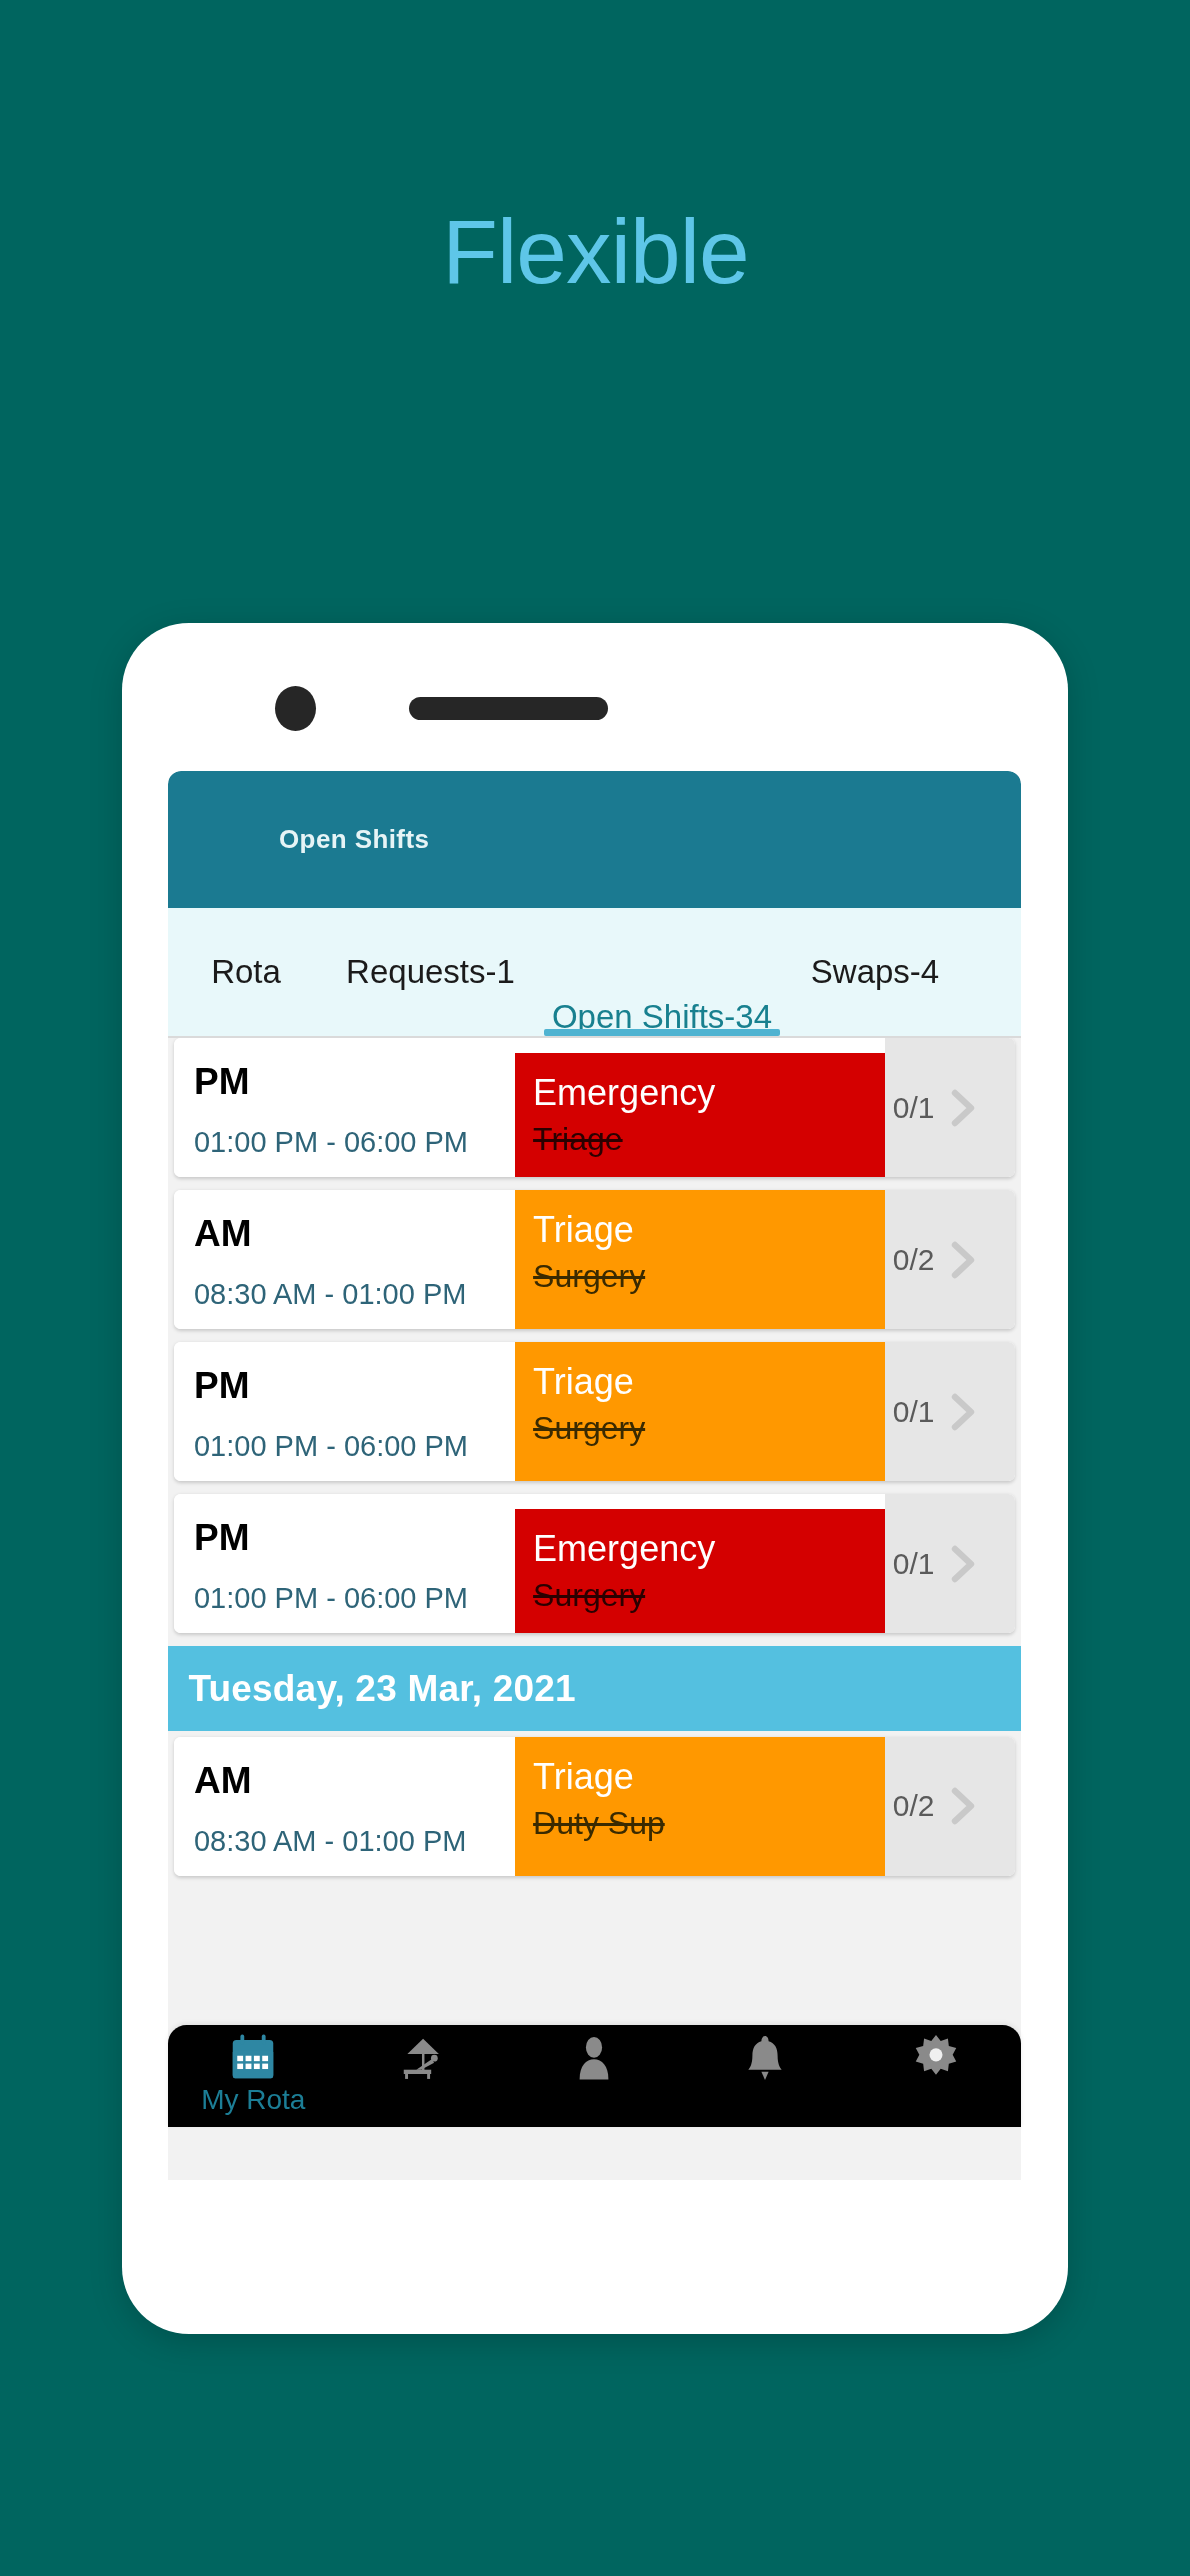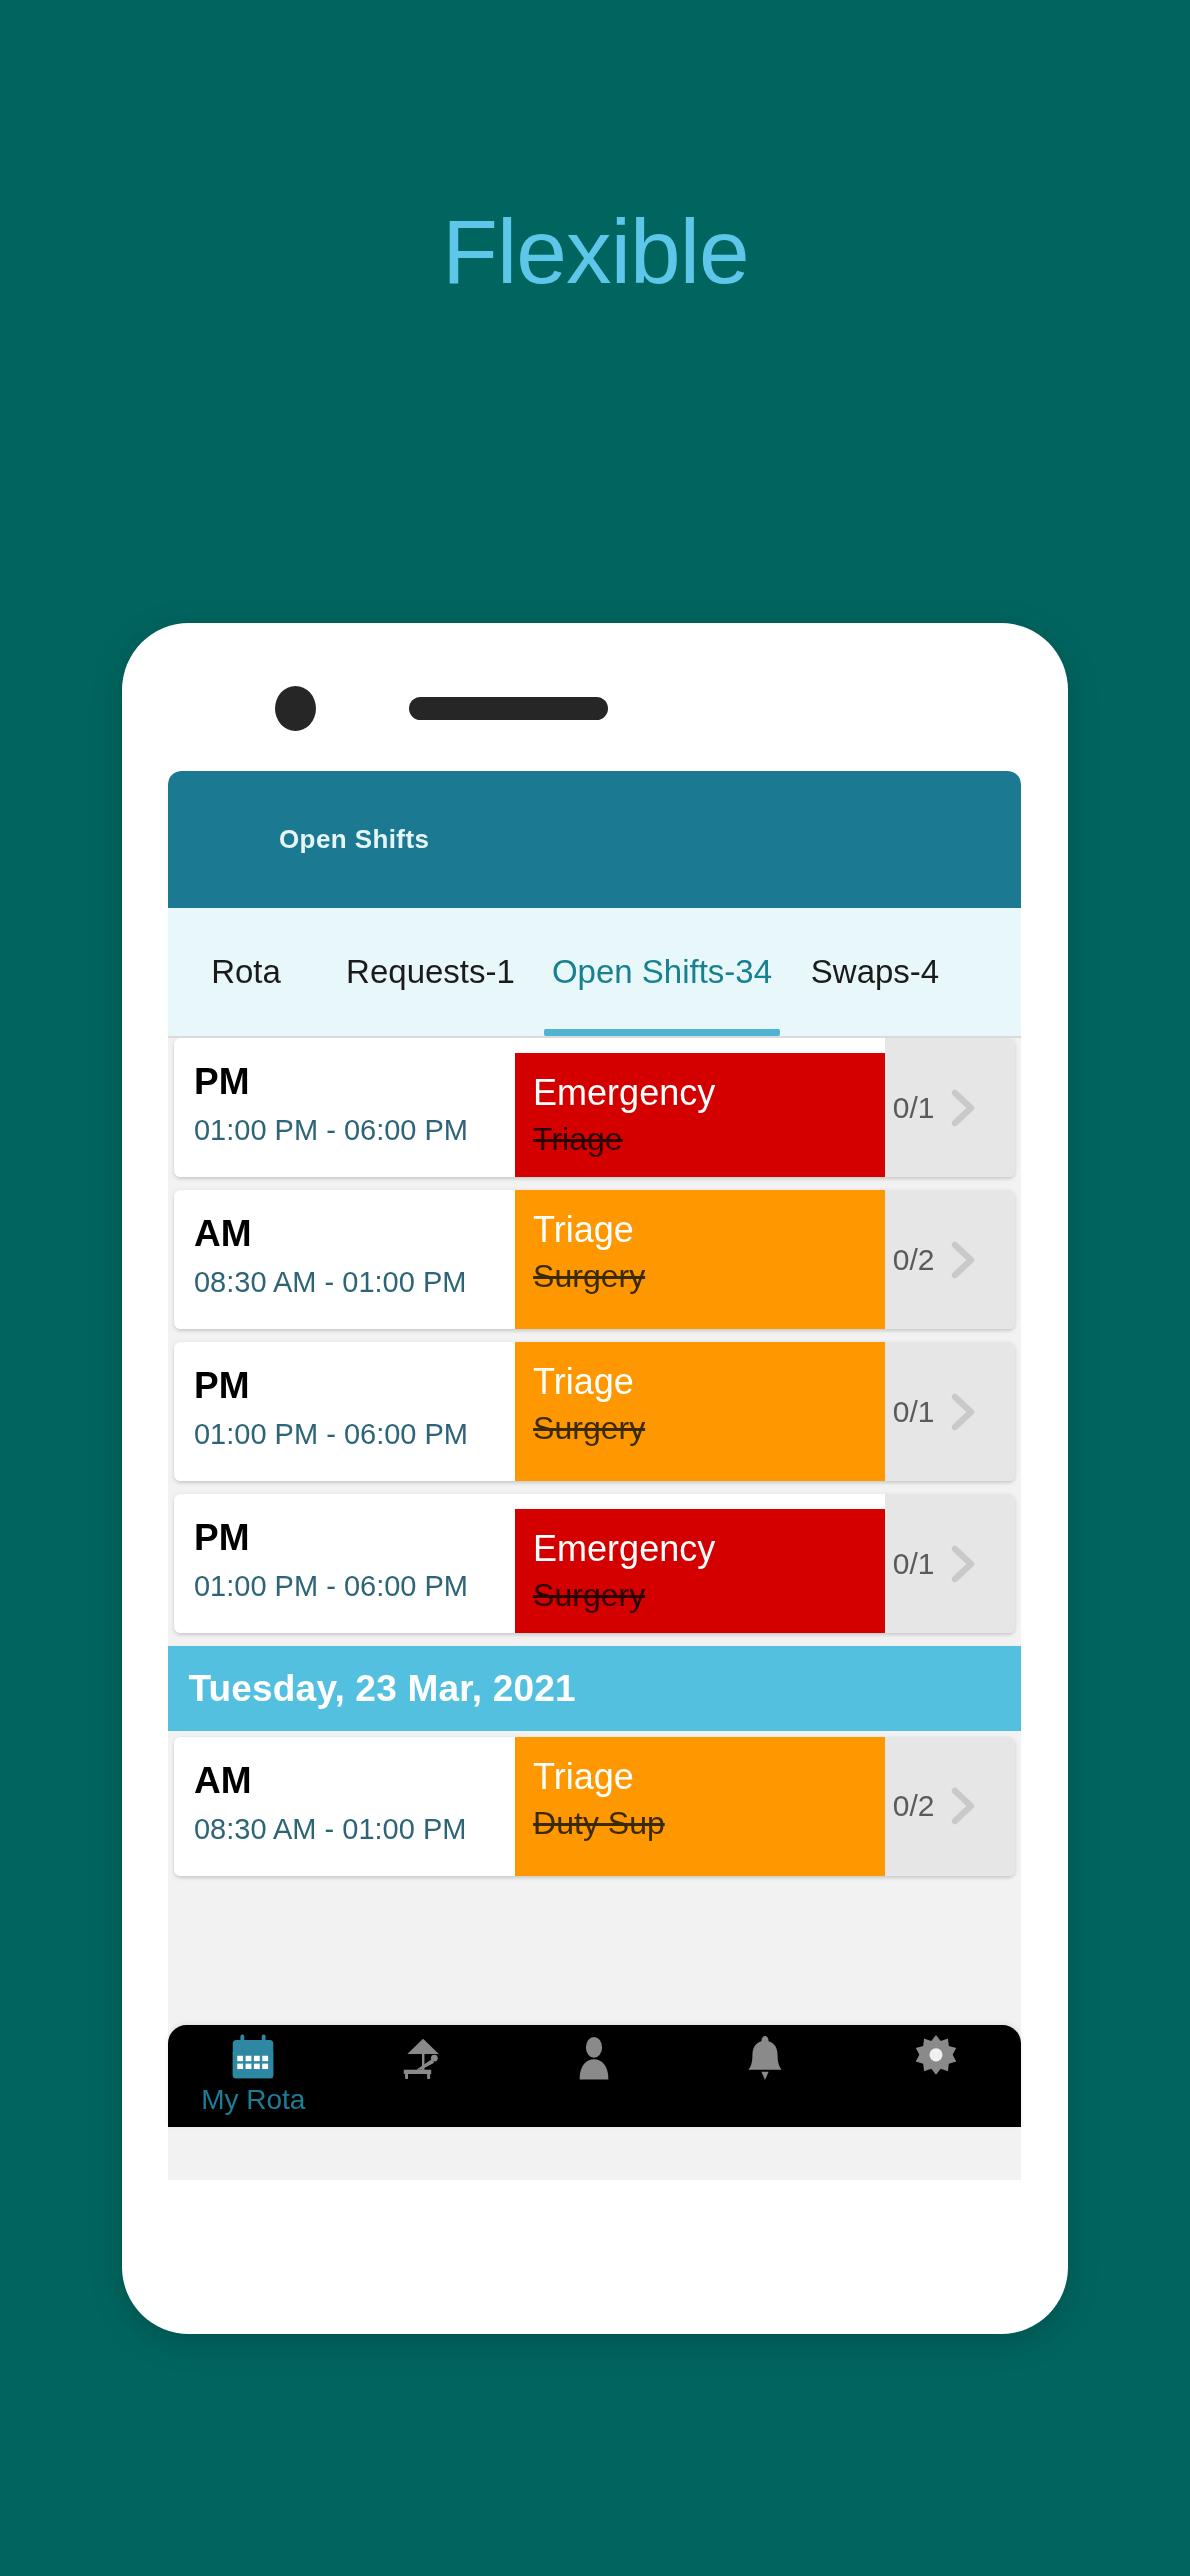--- a/index.html
+++ b/index.html
@@ -90,21 +90,21 @@
     flex:0 0 auto;
     text-align:center;
     font-size:33px;
     color:#1B1B1B;
     position:relative;
     height:100%;
     display:flex; align-items:center; justify-content:center;
   }
   .tab.t0 { width:156px; }
   .tab.t1 { width:213px; }
-  .tab.t2 { width:250px; }
+  .tab.t2 { width:250px;align-items:flex-end; }
   .tab.t3 { width:176px; }
   .tab.active { color:#18808F; }
   .tab.active::after {
     content:""; position:absolute; left:7.4px; right:7.4px; bottom:0;
     height:7.4px; background:#4FB3D1; border-radius:1.9px;
   }
 
   .list { background:#F2F2F2; padding-bottom:9.3px; }
 
   .date-hdr {
@@ -130,21 +130,21 @@
   }
   .shift-left {
     width:341px;
     background:#FFFFFF;
     padding:24px 0 0 20.4px;
   }
   .shift-period {
     font-size:37px; font-weight:bold; color:#000000; line-height:1.08;
   }
   .shift-time {
-    font-size:29px; color:#2E6478; margin-top:12px;
+    font-size:29px; color:#2E6478; margin-top:24px;
   }
   .shift-mid {
     flex:1;
     padding:20.4px 0 0 18.5px;
   }
   .shift-mid.red    { background:#D40000;margin-top:15px; }
   .shift-mid.orange { background:#FF9800; }
   .shift-role {
     font-size:36px; color:#FFFFFF; line-height:1.12;
   }

